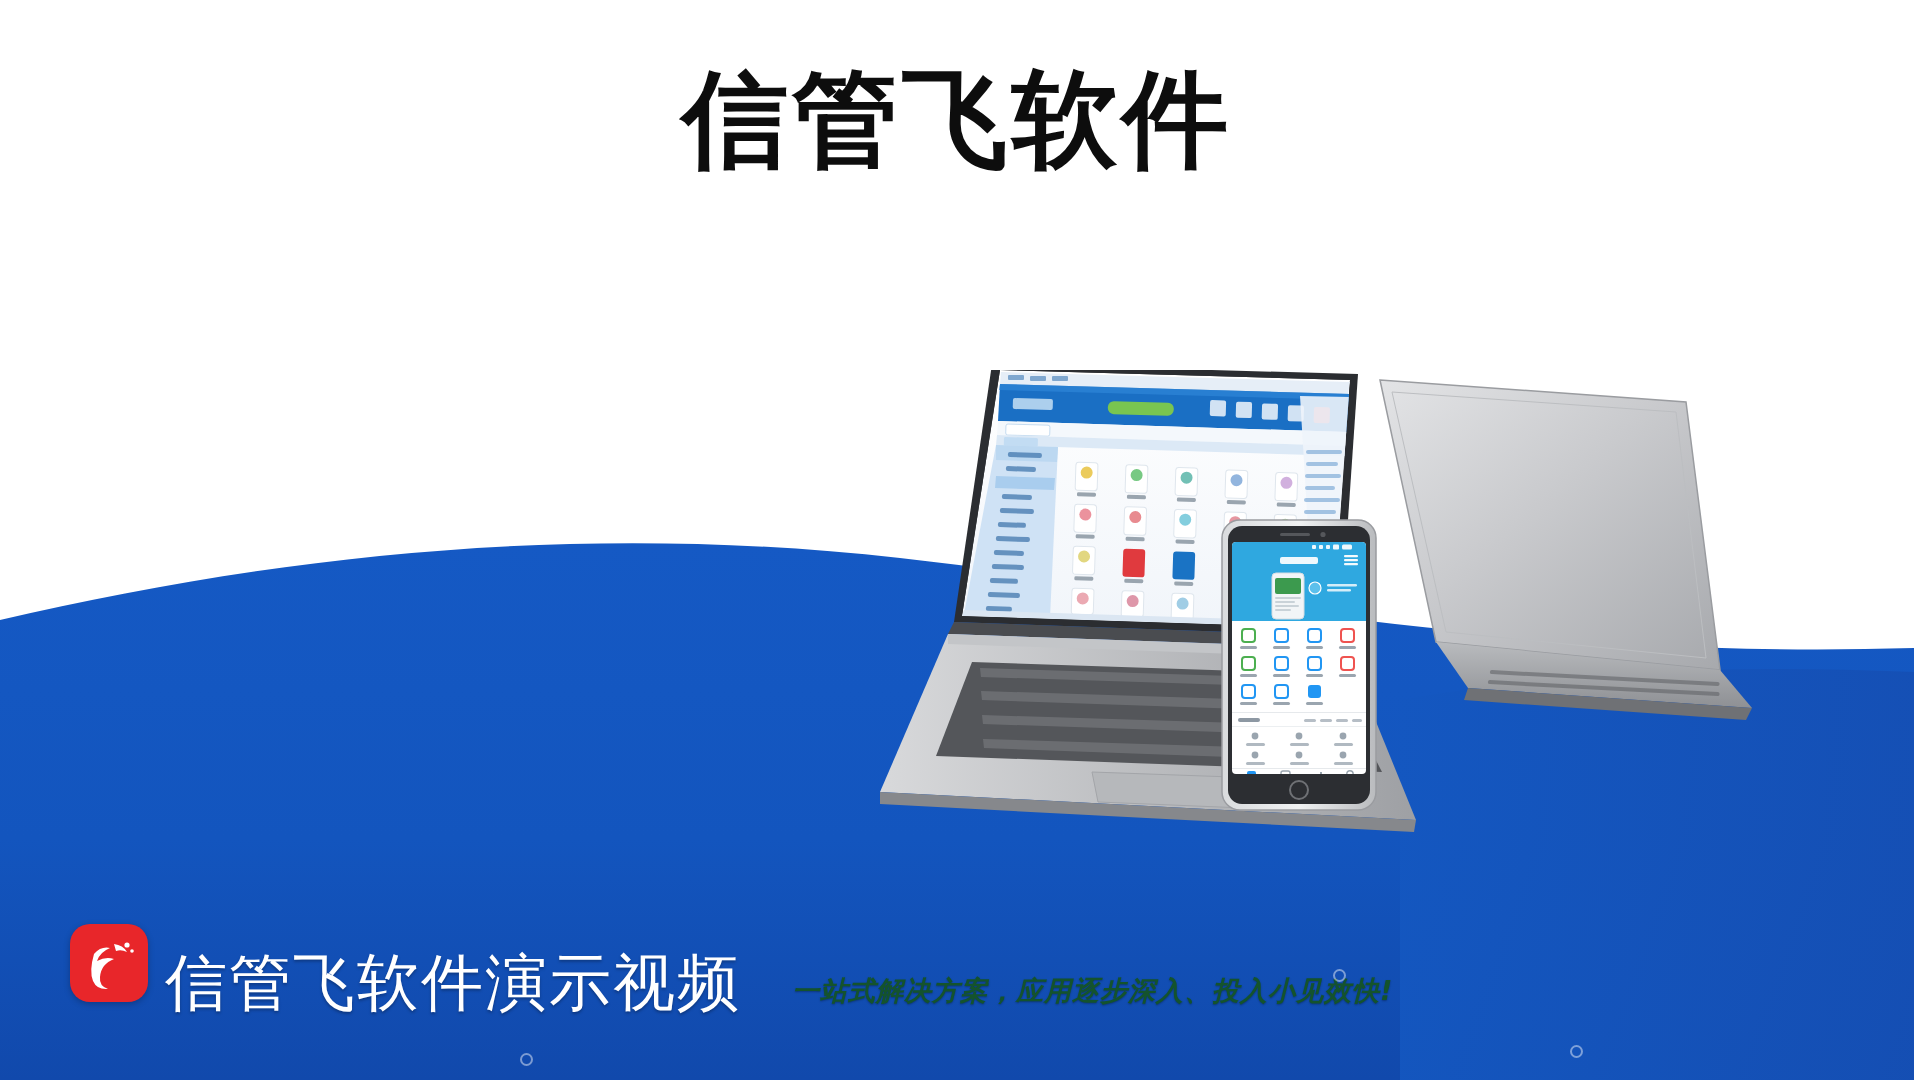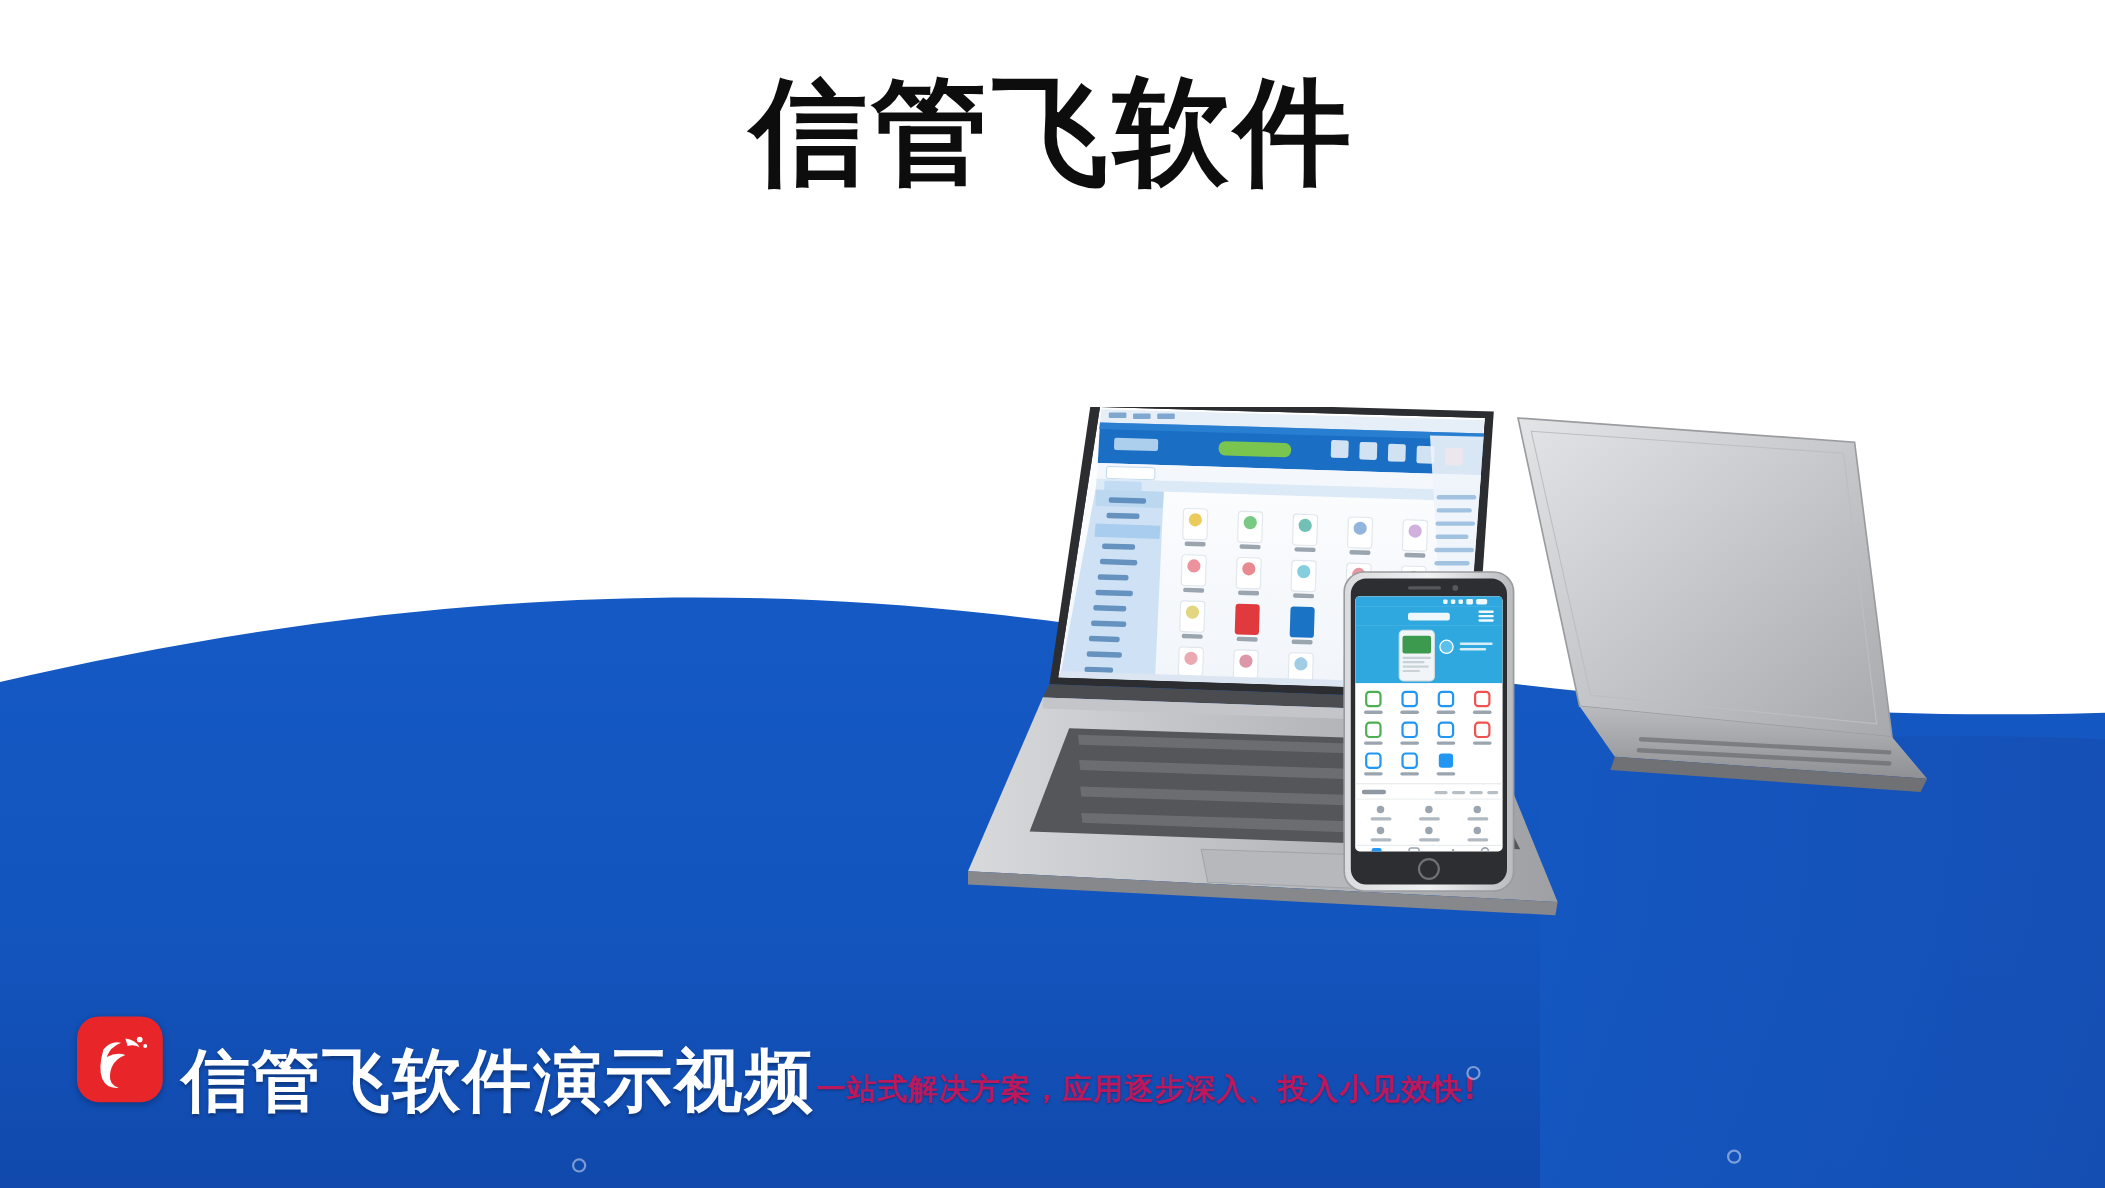--- a/index.html
+++ b/index.html
@@ -37,28 +37,28 @@
 
   
   .footer{position:absolute;left:0;bottom:0;width:1914px;height:176px;z-index:7;}
   .logo-badge{
     position:absolute;left:70px;bottom:78px;width:78px;height:78px;border-radius:20px;
     background:#e8262a;box-shadow:0 2px 6px rgba(0,0,0,.25);
   }
   .brand{
     position:absolute;left:165px;bottom:66px;
     font-family:"DejaVu Sans","Liberation Sans",sans-serif;
-    font-weight:bold;font-size:62px;line-height:1;color:#ffffff;
+    font-weight:normal;font-size:62px;line-height:1;color:#ffffff;
     letter-spacing:2px;white-space:nowrap;
     text-shadow:0 2px 3px rgba(0,0,0,.28);
   }
   .tagline{
-    position:absolute;left:742px;bottom:76px;
+    position:absolute;left:792px;bottom:76px;
     font-family:"DejaVu Sans","Liberation Sans",sans-serif;
-    font-weight:bold;font-size:27px;line-height:1;color:#be185d;
+    font-weight:bold;font-style:italic;font-size:27px;line-height:1;color:#14532d;
     letter-spacing:1px;white-space:nowrap;
     text-shadow:0 1px 2px rgba(0,0,0,.3);
   }
   .dot{position:absolute;border-radius:50%;border:2px solid rgba(255,255,255,.45);}
   .dot.d1{left:1333px;bottom:98px;width:9px;height:9px;}
   .dot.d2{left:520px;bottom:14px;width:9px;height:9px;}
   .dot.d3{left:1570px;bottom:22px;width:9px;height:9px;}
 </style>
 </head>
 <body>

